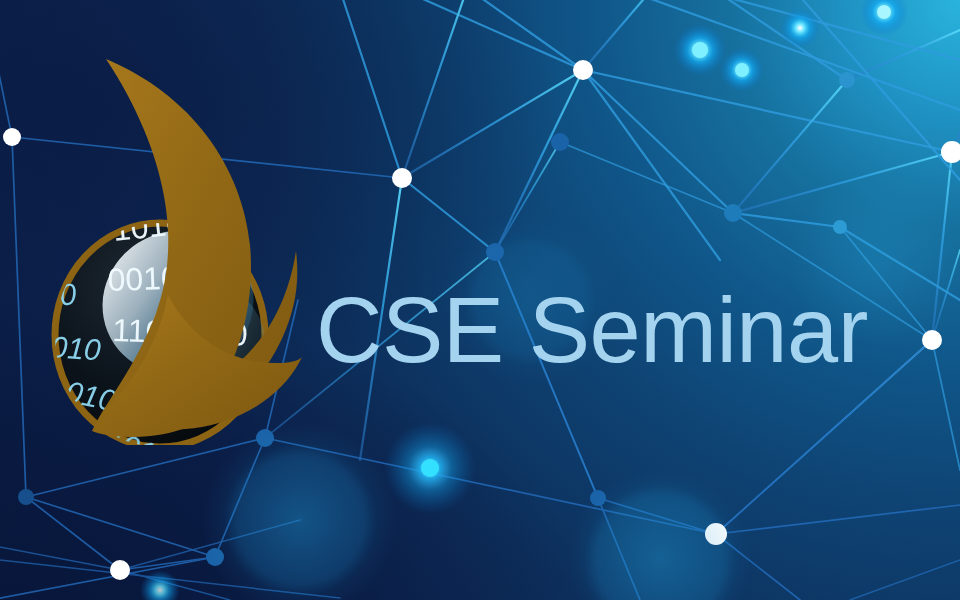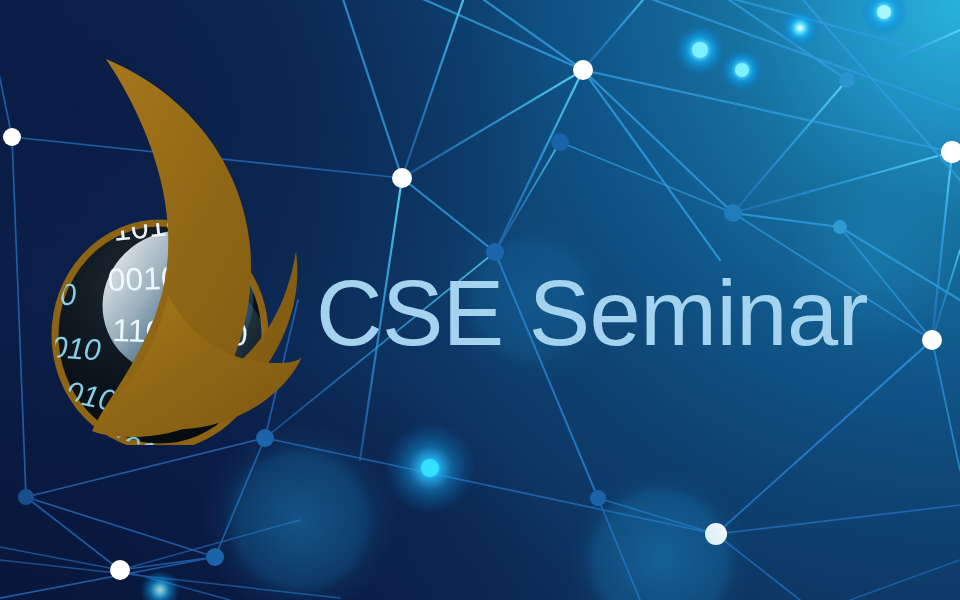--- a/index.html
+++ b/index.html
@@ -58,21 +58,21 @@
     left: 40px;
     top: 45px;
     width: 280px;
     height: 400px;
   }
 
   
   .title {
     position: absolute;
     left: 316px;
-    top: 267px;
+    top: 284px;
     font-size: 92px;
     font-weight: 400;
     letter-spacing: -0.5px;
     color: #a4d3ef;
     line-height: 1;
     white-space: nowrap;
     user-select: none;
     text-align: right;
   }
 </style>

